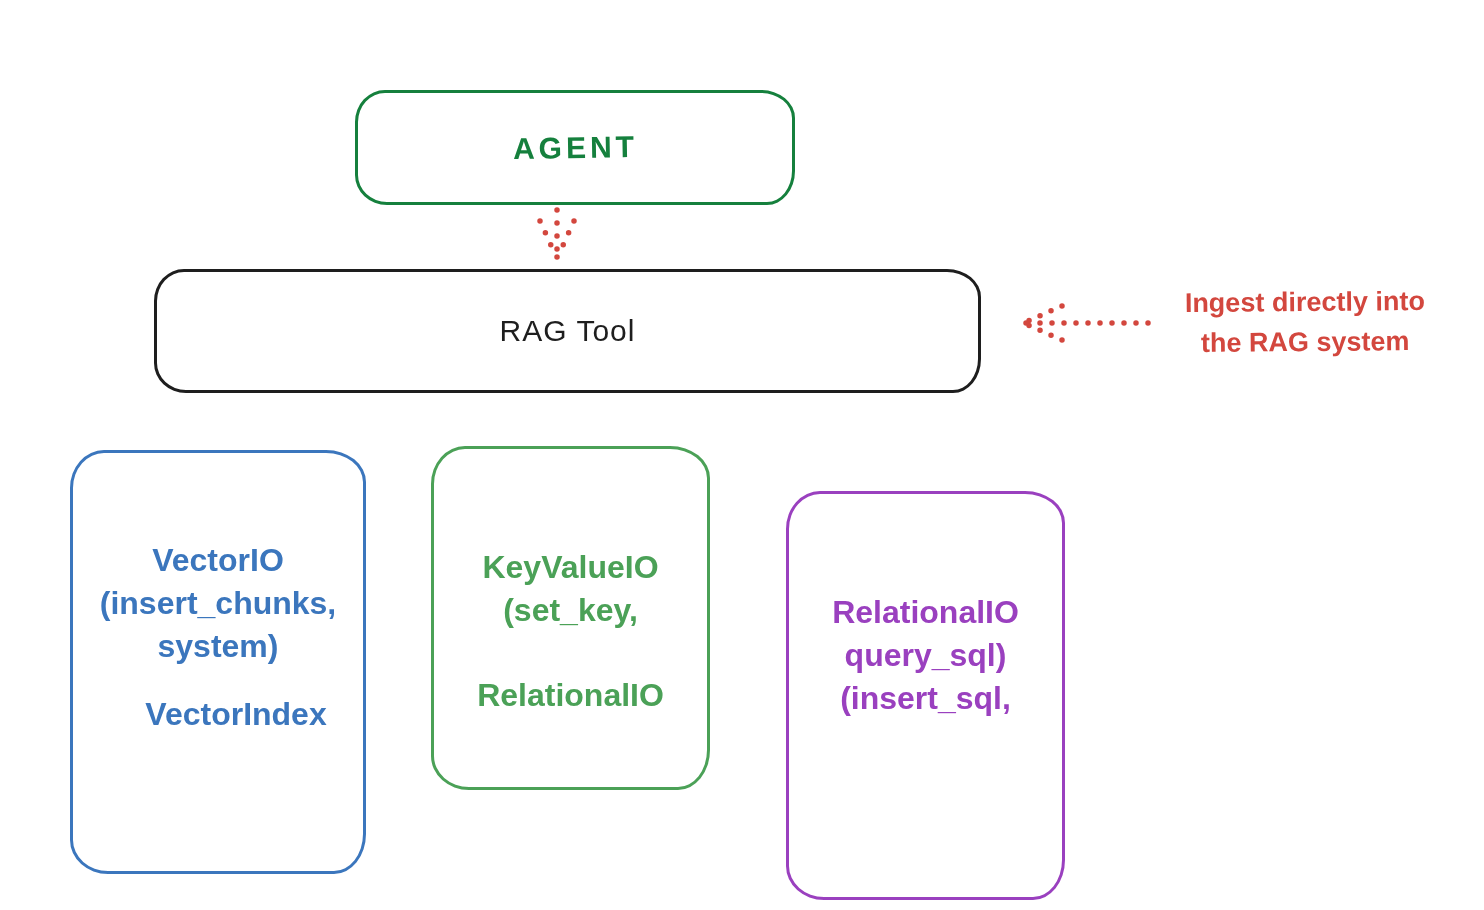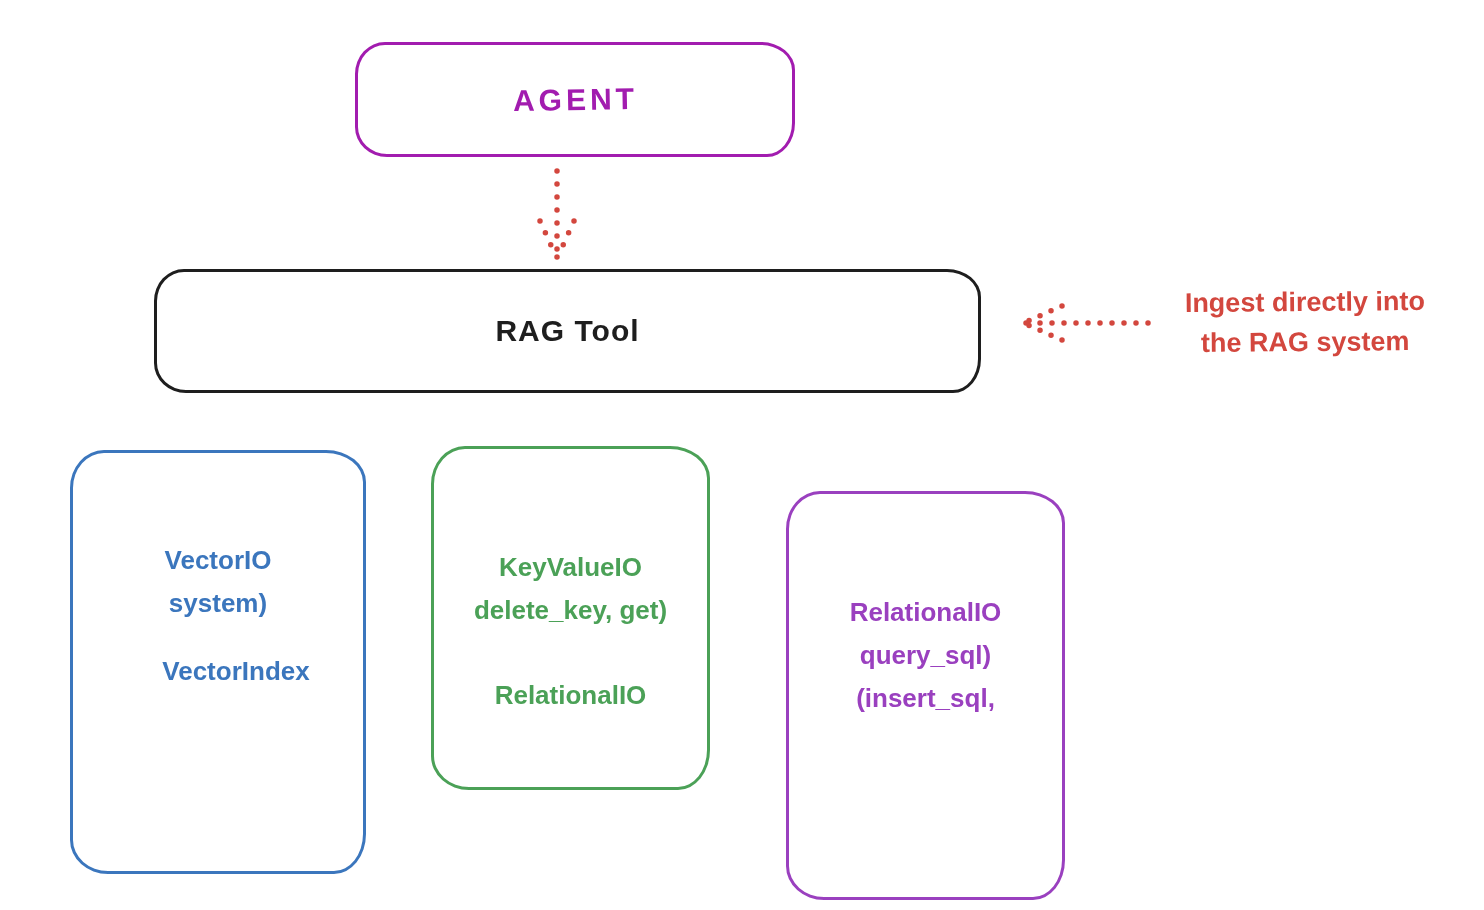--- a/index.html
+++ b/index.html
@@ -43,28 +43,28 @@
     font-weight: bold;
     letter-spacing: 4px;
     transform: rotate(-1deg);
   }
   .rag-box {
     left: 154px; top: 269px;
     width: 827px; height: 124px;
   }
   .rag-box .box-label {
     font-size: 30px;
-    font-weight: bold;
+    font-weight: normal;
     letter-spacing: 1px;
   }
   .io-box {
     border: 3px solid currentColor;
     border-radius: 34px 40px 32px 38px / 38px 32px 40px 34px;
     text-align: center;
-    font-size: 26px;
+    font-size: 32px;
     font-weight: bold;
     line-height: 43px;
   }
   .io-box .line { white-space: nowrap; }
   .io-vector {
     left: 70px; top: 450px;
     width: 296px; height: 424px;
     padding-top: 86px;
   }
   .io-keyvalue {
@@ -108,42 +108,43 @@
 
       <g stroke-width="5.5" stroke-dasharray="0 12">
         <path d="M1148 323 L1031 323"></path>
         <path d="M1062 306 L1028 321"></path>
         <path d="M1062 340 L1028 325"></path>
         <path d="M1026 323 L1026 323"></path>
       </g>
     </g>
   </svg>
 
-  <div class="box black-box agent-box" style="color: #a21caf;">
+  <div class="box black-box agent-box" style="color: #15803d; margin-top: 48px;">
     <span class="box-label">AGENT</span>
   </div>
 
   <div class="box black-box rag-box" style="color: rgb(30, 30, 30);">
     <span class="box-label">RAG Tool</span>
   </div>
 
   <div class="annotation" style="color: rgb(211, 71, 62);">
     <div class="line">Ingest directly into</div>
     <div class="line">the RAG system</div>
   </div>
 
   <div class="box io-box io-vector" style="color: rgb(59, 118, 189);">
     <div class="line">VectorIO</div>
+    <div class="line">(insert_chunks,</div>
     <div class="line">system)</div>
     <div class="line io-footer-near">VectorIndex</div>
   </div>
 
   <div class="box io-box io-keyvalue" style="color: rgb(75, 161, 87);">
     <div class="line">KeyValueIO</div>
-    <div class="line">delete_key, get)</div>
+    <div class="line">(set_key,</div>
     <div class="line io-footer-far">RelationalIO</div>
   </div>
 
   <div class="box io-box io-relational" style="color: rgb(154, 64, 191);">
     <div class="line">RelationalIO</div>
     <div class="line">query_sql)</div>
     <div class="line">(insert_sql,</div>
   </div>
 
 </div>

